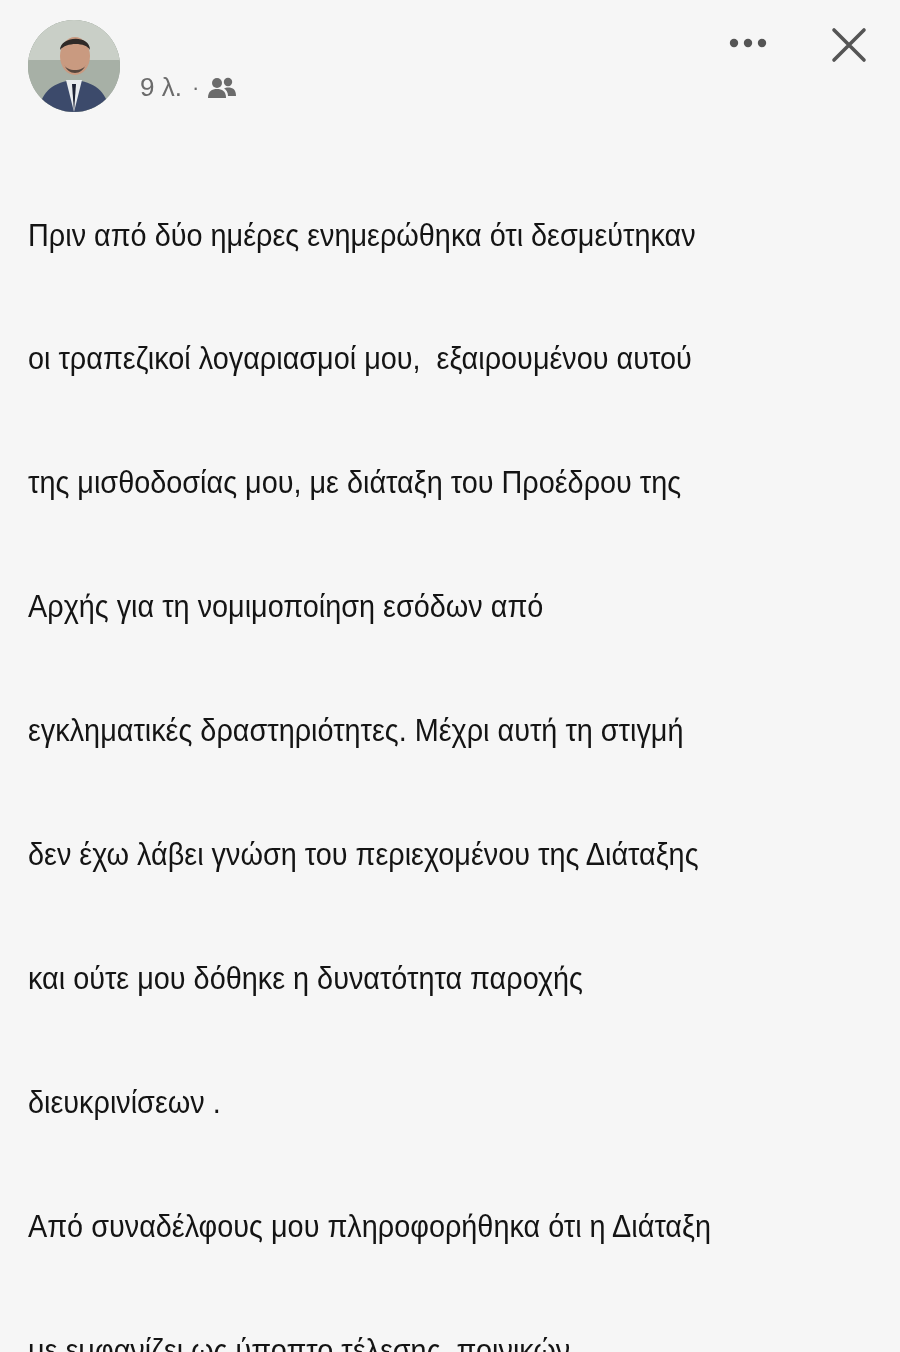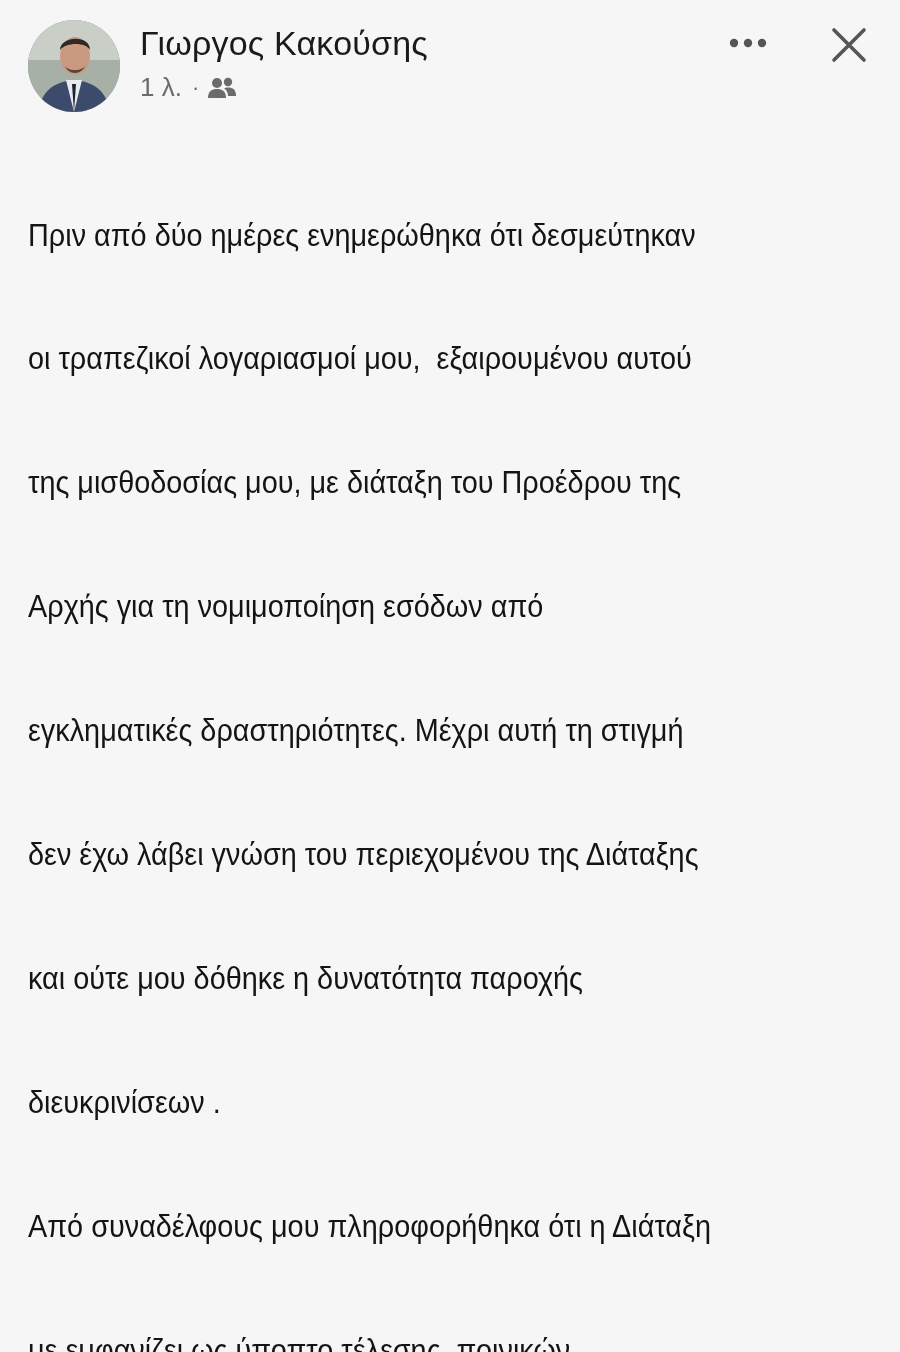--- a/index.html
+++ b/index.html
@@ -39,23 +39,22 @@
       <rect width="92" height="92" fill="#a7b0a6"></rect>
       <rect x="0" y="0" width="92" height="40" fill="#c9cfc7"></rect>
       <path d="M10 92 C14 70 26 62 46 60 C66 62 78 70 82 92 Z" fill="#3c4a6b"></path>
       <path d="M38 60 L46 92 L54 60 Z" fill="#e9ecef"></path>
       <path d="M44 64 L46 92 L48 64 Z" fill="#1d2235"></path>
       <ellipse cx="47" cy="36" rx="15" ry="19" fill="#c99a80"></ellipse>
       <path d="M32 30 C32 16 62 14 62 30 C58 22 38 22 32 30 Z" fill="#2e2a28"></path>
       <path d="M36 44 C40 56 54 56 58 44 C56 52 38 52 36 44 Z" fill="#55453d"></path>
     </svg>
   </div>
-  <div class="author-name">Γιωργος Κακούσης</div>
   <div class="meta">
-    <span>1 λ.</span>
+    <span>9 λ.</span>
     <span class="dot">·</span>
     <svg width="30" height="24" viewBox="0 0 30 24">
       <circle cx="10" cy="7" r="5" fill="#6b6b6b"></circle>
       <path d="M1 22 C1 15 5 13 10 13 C15 13 19 15 19 22 Z" fill="#6b6b6b"></path>
       <circle cx="21" cy="6" r="4.2" fill="#6b6b6b"></circle>
       <path d="M17 12.5 C18 12 19.5 11.5 21 11.5 C26 11.5 29 13.5 29 20 L21 20 C21 16.5 19.5 14 17 12.5 Z" fill="#6b6b6b"></path>
     </svg>
   </div>
   <div class="more-btn">
     <svg width="44" height="30" viewBox="0 0 44 30">

